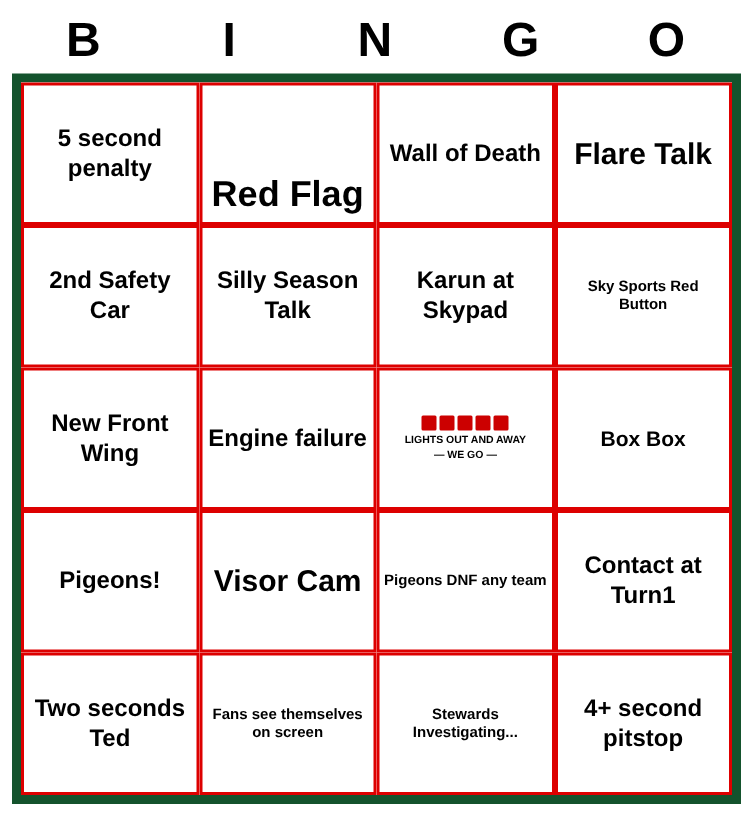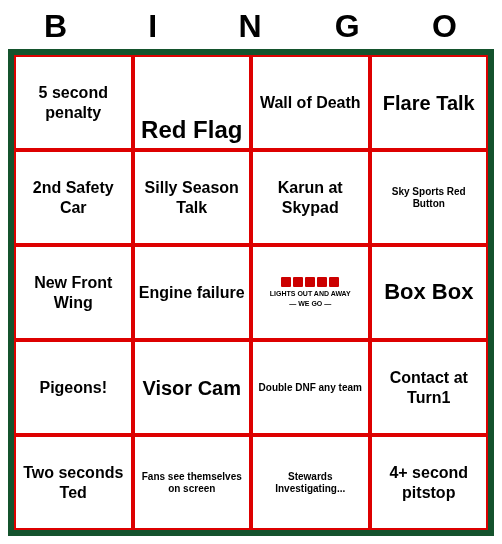--- a/index.html
+++ b/index.html
@@ -139,32 +139,32 @@
         <div class="light"></div>
         <div class="light"></div>
         <div class="light"></div>
         <div class="light"></div>
         <div class="light"></div>
       </div>
       <div class="free-text">LIGHTS OUT AND AWAY</div>
       <div class="free-text">— WE GO —</div>
     </div>
   </div>
-  <div class="cell" style="font-size:22px; font-weight:bold;">
+  <div class="cell" style="font-size:14px; font-weight:bold;">
       <span>Box Box</span>
     </div>
   <div class="cell medium-text">
       <span>Pigeons!</span>
     </div>
 
   <div class="cell" style="font-size:20px; font-weight:bold;">
       <span>Visor Cam</span>
     </div>
   <div class="cell small-text">
-      <span>Double DNF any team</span>
+      <span>Pigeons DNF any team</span>
     </div>
   <div class="cell medium-text">
       <span>Contact at Turn1</span>
     </div>
   <div class="cell medium-text">
       <span>Two seconds Ted</span>
     </div>
 
   <div class="cell small-text">
       <span>Fans see themselves on screen</span>

